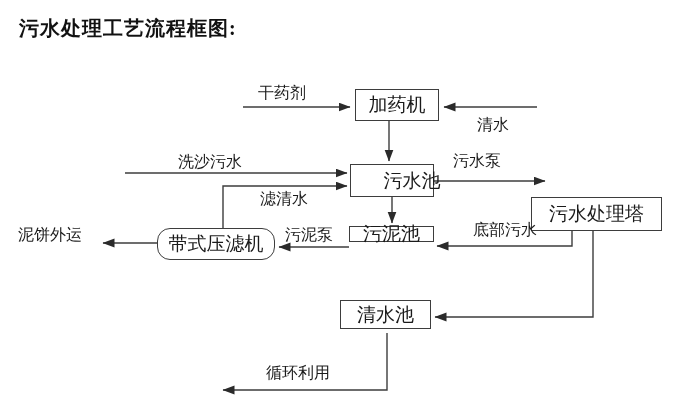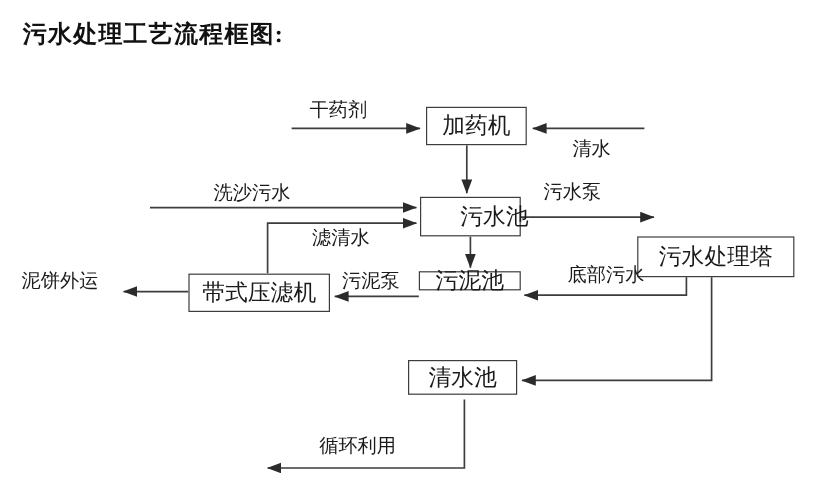--- a/index.html
+++ b/index.html
@@ -66,21 +66,21 @@
   </div>
 
   <div class="node" style="left:531px; top:164px; width:131px; height:34px;margin-top:33px;">
     <span>污水处理塔</span>
   </div>
 
   <div class="node" style="left:349px; top:226px; width:85px; height:16px;">
     <span>污泥池</span>
   </div>
 
-  <div class="node" style="left:157px; top:228px; width:118px; height:32px;">
+  <div class="node" style="left:157px; top:228px; width:118px; height:32px;border-radius:13px;">
     <span>带式压滤机</span>
   </div>
 
   <div class="node" style="left:340px; top:300px; width:91px; height:29px;">
     <span>清水池</span>
   </div>
 
   <div class="lbl" style="left:258px; top:85px;">干药剂</div>
 
   <div class="lbl" style="left:477px; top:85px;margin-top:32px;">清水</div>

